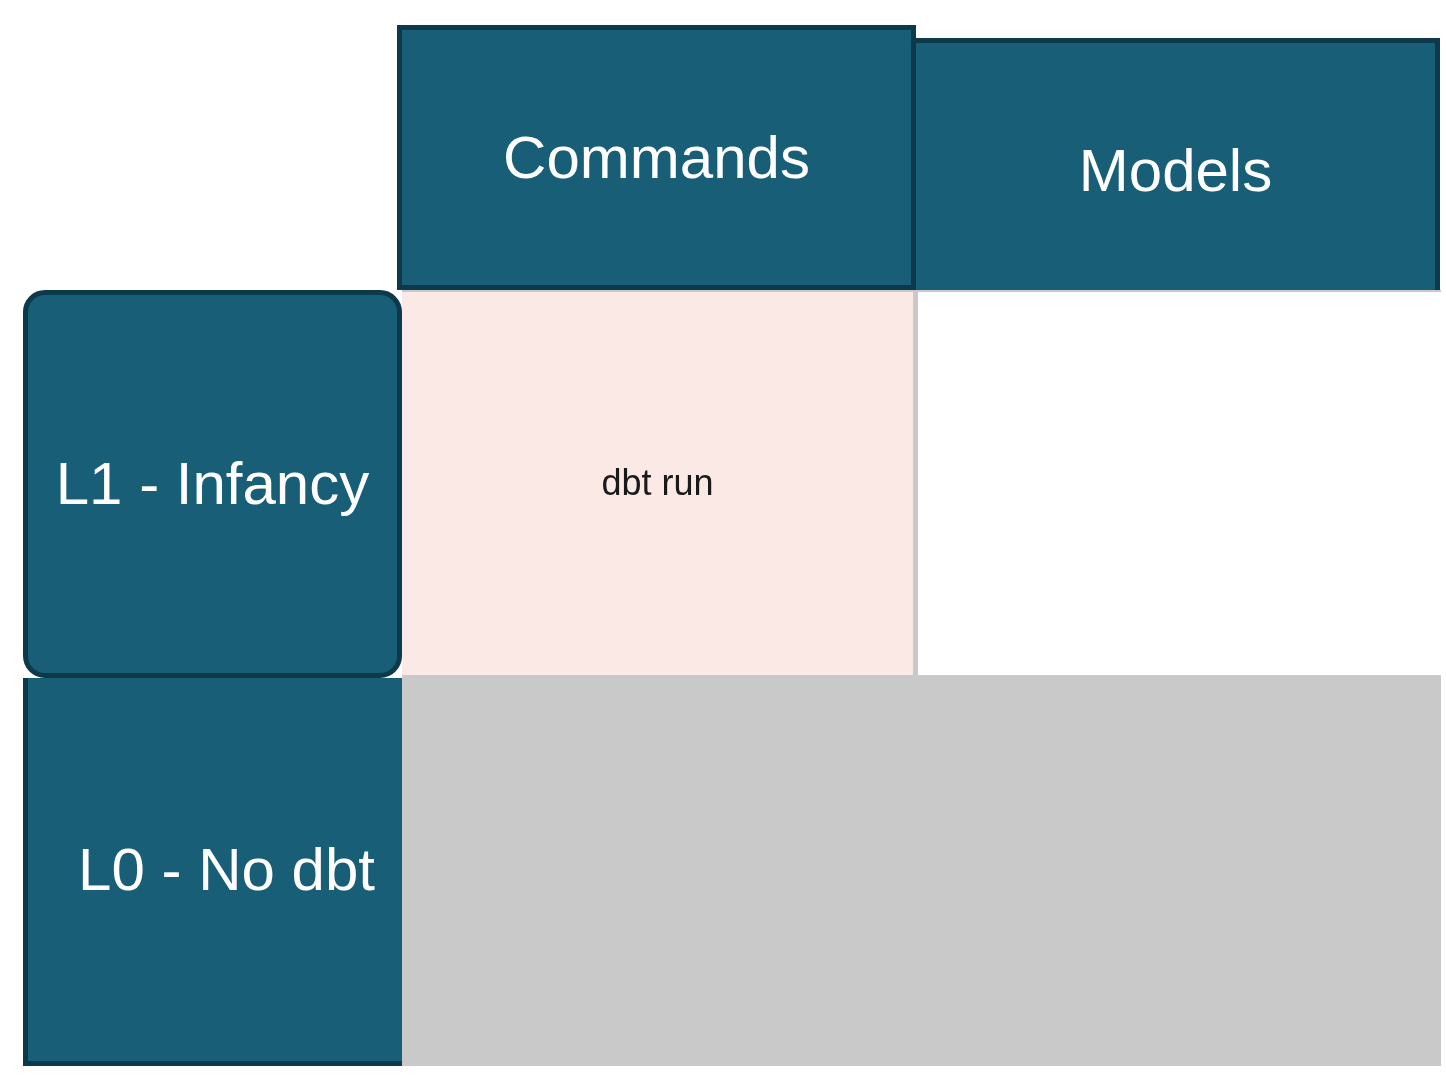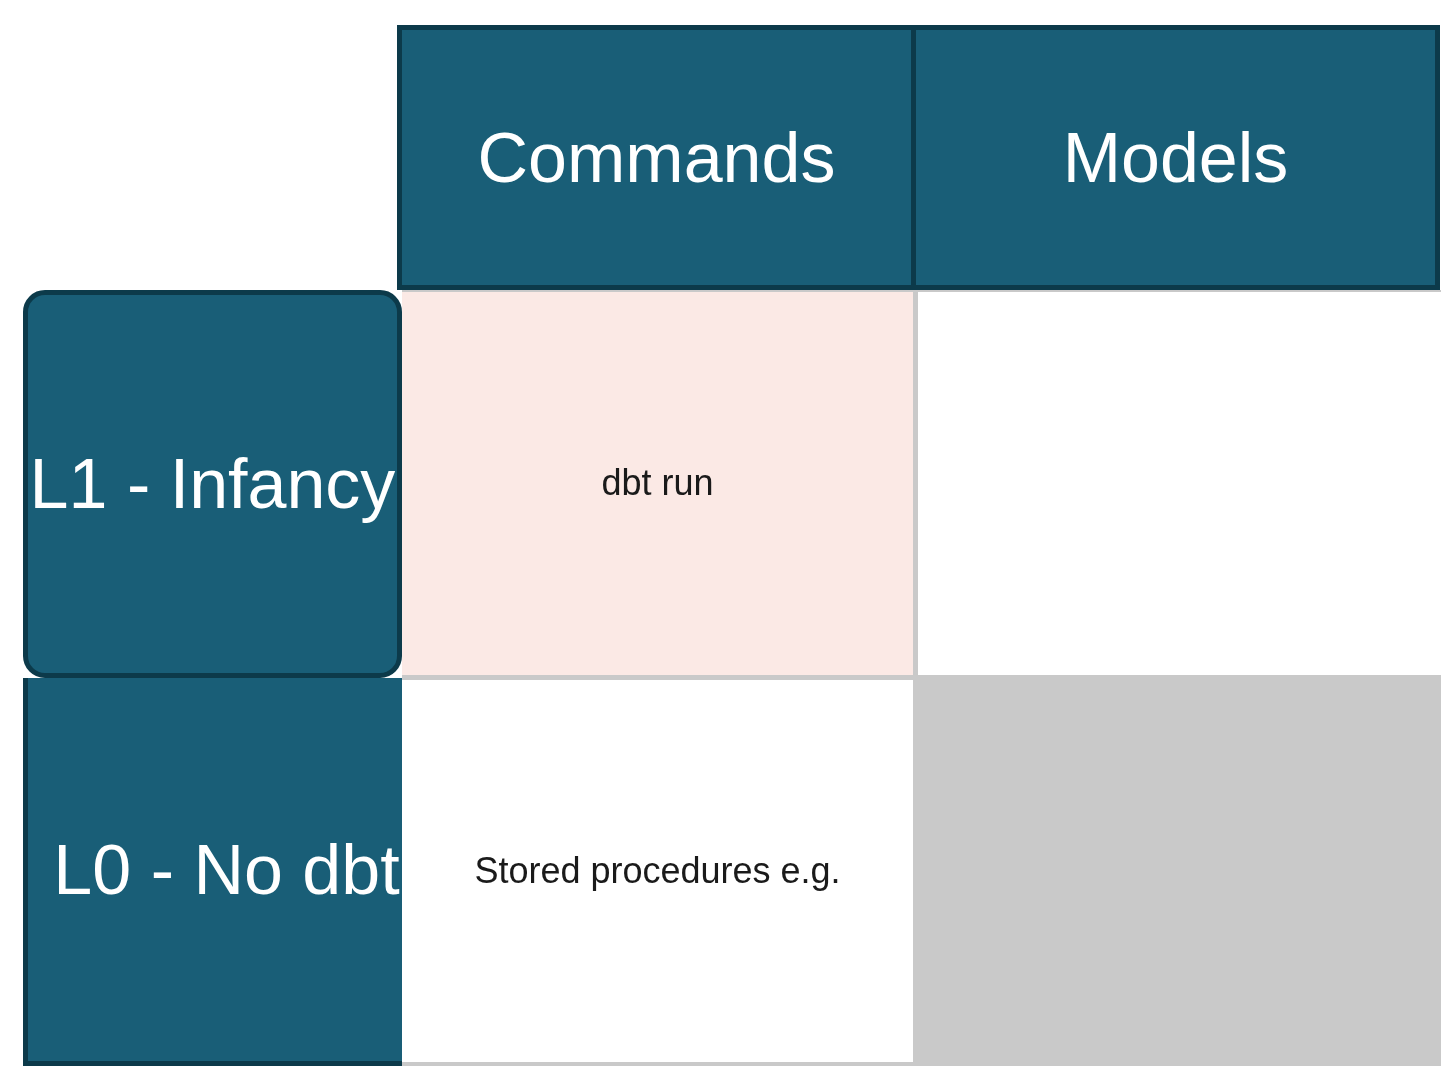--- a/index.html
+++ b/index.html
@@ -25,26 +25,26 @@
 
   
   .hdr {
     position: absolute;
     background: var(--header-bg);
     border: 5px solid var(--header-border);
     color: var(--header-text);
     display: flex;
     align-items: center;
     justify-content: center;
-    font-size: 70px;
+    font-size: 60px;
     line-height: 1.2;
     text-align: center;
   }
   .hdr-commands { left: 397px; top: 25px;  width: 519px; height: 265px; }
-  .hdr-models   { left: 916px; top: 25px;  width: 524px; height: 265px; border-left: none; }
+  .hdr-models   { left: 916px; top: 38px;  width: 524px; height: 265px; border-left: none; }
   .hdr-l1       { left: 23px;  top: 290px; width: 379px; height: 388px; border-radius: 22px; }
   .hdr-l0       { left: 23px;  top: 678px; width: 407px; height: 388px; border-top: none; }
 
   
   .body-grid {
     position: absolute;
     left: 402px; top: 290px;
     width: 1039px; height: 776px;
     background: var(--grid-line);
     display: grid;
@@ -91,18 +91,15 @@
 
     <div class="cell cell-highlight">
       <span>dbt run</span>
     </div>
 
 
     <div class="cell cell-plain">
       <span></span>
     </div>
 
-    <div class="cell cell-plain">
-      <span>Stored procedures e.g.</span>
-    </div>
 
   </div>
 </div>
 
 </body></html>

